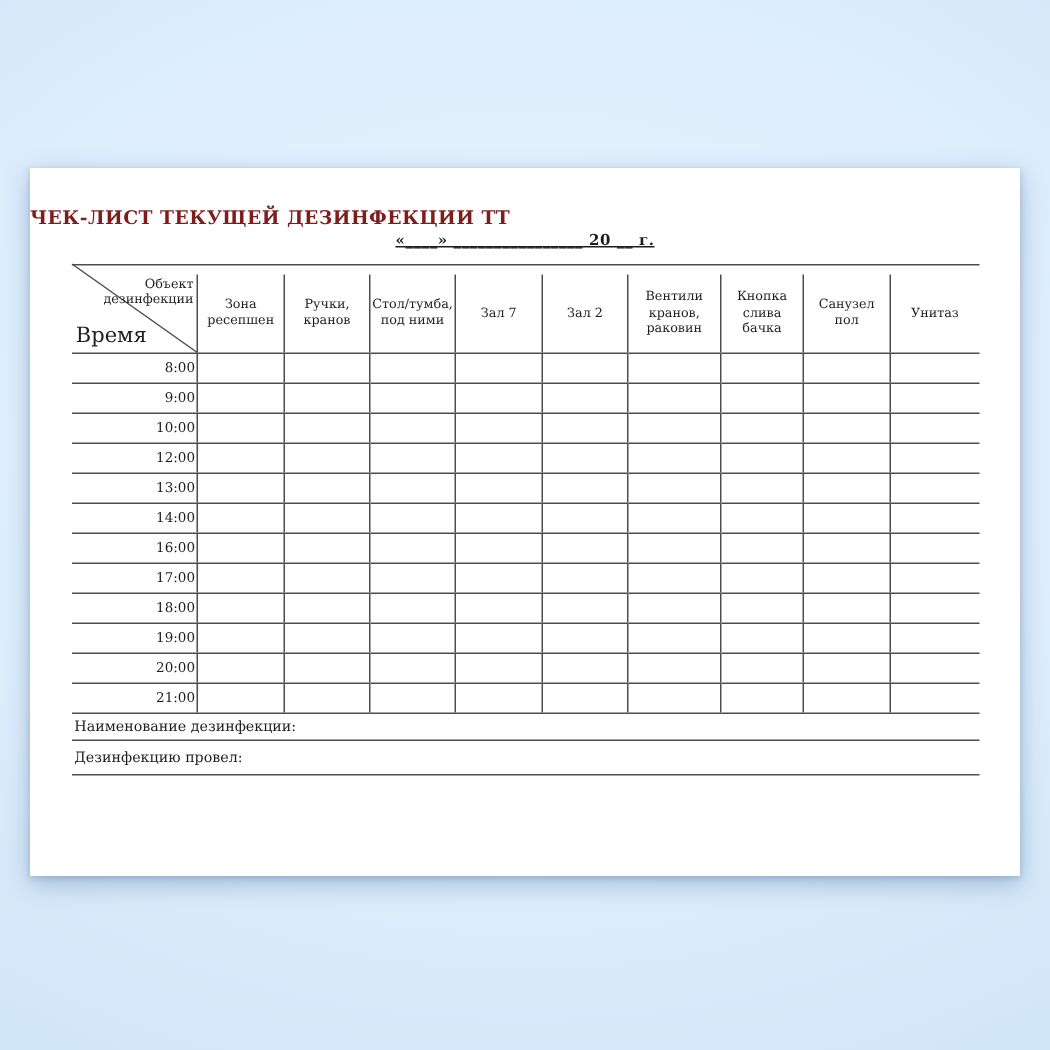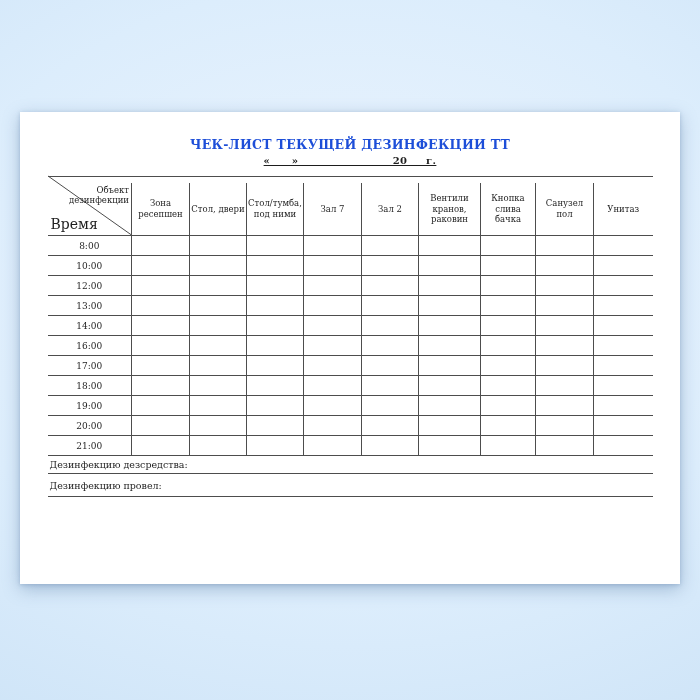--- a/index.html
+++ b/index.html
@@ -11,22 +11,22 @@
     position:relative;width:700px;height:700px;
     background:
       radial-gradient(115% 85% at 50% 42%, #edf5fe 0%, #dcedfc 52%, #c8e0f5 100%);
   }
   .paper{
     position:absolute;left:20px;top:112px;width:660px;height:472px;
     background:#ffffff;
     box-shadow:0 5px 16px rgba(96,128,168,.45), 0 1px 4px rgba(96,128,168,.35);
   }
   .doc-title{
-    margin-top:25px;text-align:center;
-    font-weight:700;font-size:12.5px;letter-spacing:.3px;color:#1d4ed8;
+    margin-top:25px;text-align:left;
+    font-weight:700;font-size:12.5px;letter-spacing:.3px;color:#7f1d1d;
   }
   .doc-date{
     margin-top:3px;text-align:center;
     font-weight:700;font-size:10px;letter-spacing:.4px;color:#1e1e1e;text-decoration:underline;
   }
   .top-rule{
     width:605px;height:1px;margin:10px auto 0;background:#4d4d4d;
   }
   table.grid{
     width:605px;margin:6px auto 0;
@@ -50,21 +50,21 @@
     display:block;overflow:visible;
   }
   .corner-top{
     position:absolute;top:2px;right:2px;width:64px;
     text-align:right;font-size:8.5px;line-height:1.2;
   }
   .corner-bottom{
     position:absolute;bottom:2px;left:3px;font-size:14px;
   }
   tbody td{height:19px;}
-  td.time{font-size:9px;text-align:center;vertical-align:middle;}
+  td.time{font-size:9px;text-align:right;vertical-align:middle;}
   .footer-line{
     width:605px;margin:0 auto;box-sizing:border-box;
     border-bottom:1px solid #4d4d4d;
     display:flex;align-items:center;
     padding-left:2px;
     font-size:9.5px;color:#1e1e1e;
   }
   .footer-line.first{height:18px;}
   .footer-line.second{height:23px;}
 </style>
@@ -94,21 +94,21 @@
       <thead>
         <tr id="header-row">
           <th class="corner">
             <svg class="diag" viewBox="0 0 100 100" preserveAspectRatio="none" aria-hidden="true">
               <line x1="0" y1="0" x2="100" y2="100" stroke="#4d4d4d" stroke-width="1" vector-effect="non-scaling-stroke"></line>
             </svg>
             <div class="corner-top">Объект дезинфекции</div>
             <div class="corner-bottom">Время</div>
           </th>
         <th>Зона ресепшен</th>
-            <th>Стол, двери</th>
+            <th>Ручки, кранов</th>
             <th>Стол/тумба, под ними</th>
             <th>Зал 7</th>
             <th>Зал 2</th>
             <th>Вентили кранов, раковин</th>
             <th>Кнопка слива бачка</th>
             <th>Санузел пол</th>
             <th>Унитаз</th>
           </tr>
       </thead>
       <tbody id="body-rows">
@@ -118,20 +118,32 @@
             <td></td>
             <td></td>
             <td></td>
             <td></td>
             <td></td>
             <td></td>
             <td></td>
             <td></td>
           </tr>
           <tr>
+            <td class="time">9:00</td>
+            <td></td>
+            <td></td>
+            <td></td>
+            <td></td>
+            <td></td>
+            <td></td>
+            <td></td>
+            <td></td>
+            <td></td>
+          </tr>
+          <tr>
             <td class="time">10:00</td>
             <td></td>
             <td></td>
             <td></td>
             <td></td>
             <td></td>
             <td></td>
             <td></td>
             <td></td>
             <td></td>
@@ -240,16 +252,16 @@
             <td></td>
             <td></td>
             <td></td>
             <td></td>
             <td></td>
             <td></td>
           </tr>
         </tbody>
     </table>
 
-    <div class="footer-line first">Дезинфекцию дезсредства:</div>
+    <div class="footer-line first">Наименование дезинфекции:</div>
     <div class="footer-line second">Дезинфекцию провел:</div>
   </div>
 </div>
 
 </body></html>

